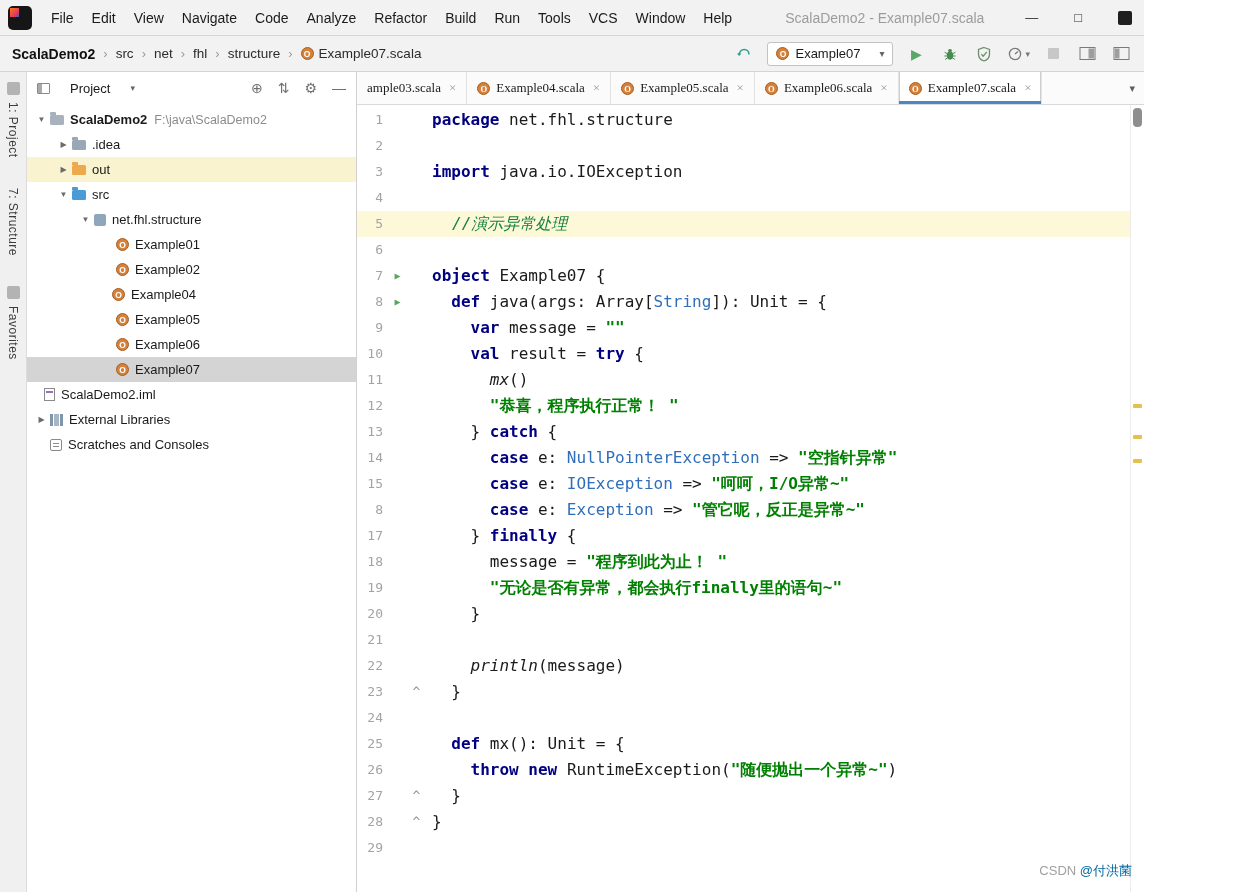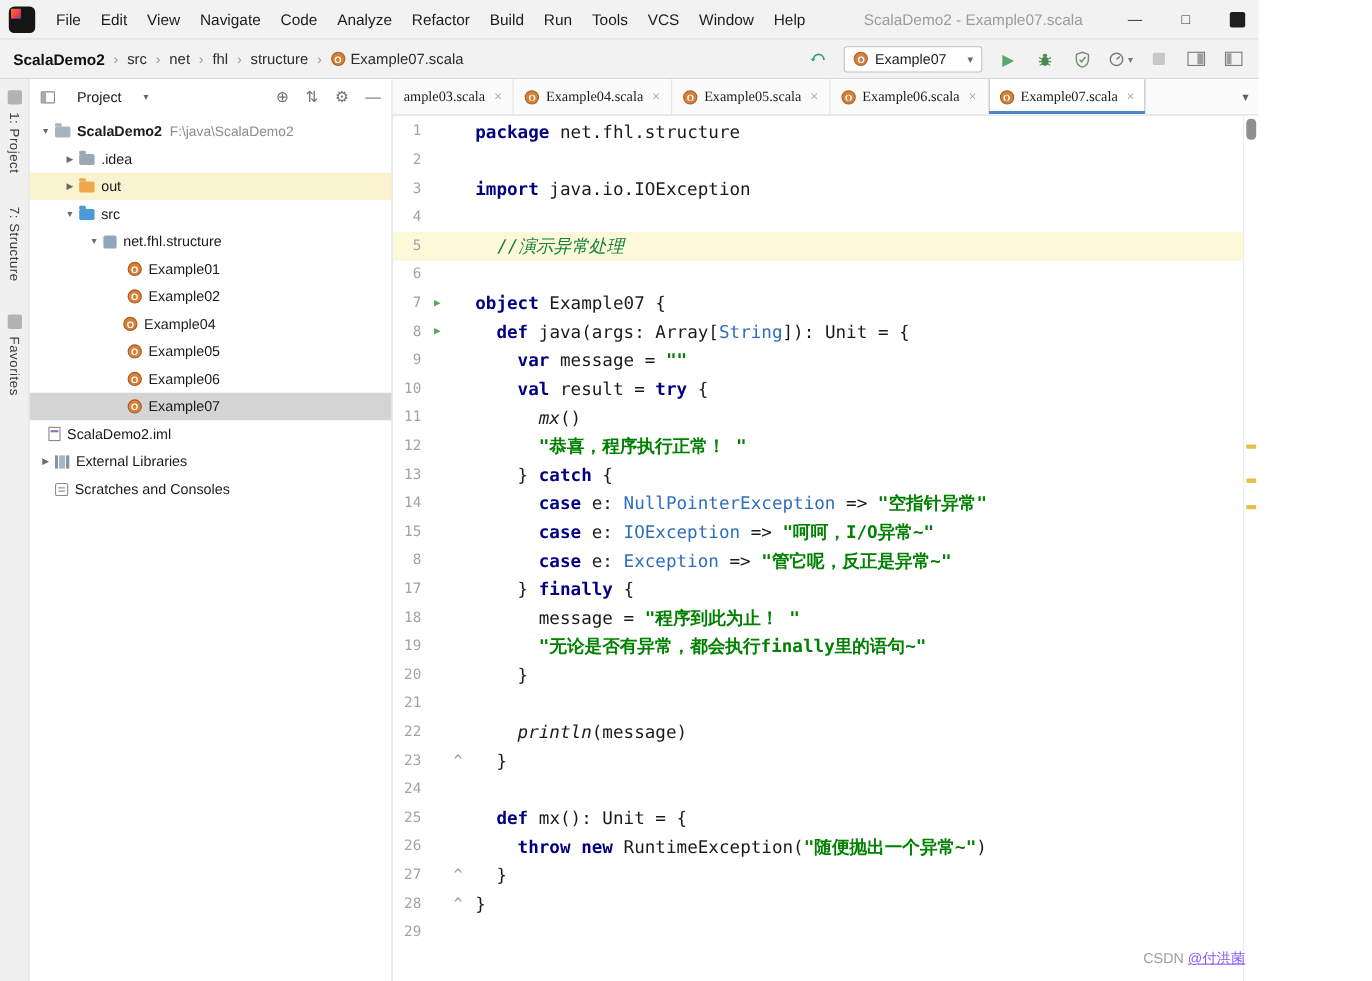--- a/index.html
+++ b/index.html
@@ -111,21 +111,21 @@
   .tok-s { color:#008000; font-weight:700; }
   .tok-c { color:#15803d; font-style:italic;margin-left:20px; }
   .tok-t { color:#2f6eba; }
 
   .stripe { position:absolute; top:0; right:0; width:14px; bottom:0; background:#fff; border-left:1px solid #ececec; }
   .stripe-thumb { position:absolute; top:3px; left:2px; width:9px; height:19px; background:#8f8f8f; border-radius:4px; }
   .stripe-mark { position:absolute; left:2px; width:9px; height:4px; background:#e5c04b; border-radius:1px; }
 
   .watermark { position:absolute; right:12px; bottom:12px; font-size:13px; white-space:nowrap; }
   .wm-prefix { color:#a0a0a0; }
-  .wm-handle { color:#8b5cf6;text-decoration:underline; }
+  .wm-handle { color:#0369a1; }
 
   svg { display:block; }
 </style>
 </head>
 <body>
 
 <div class="app">
 
   <div class="titlebar">
     <div class="logo"></div>

